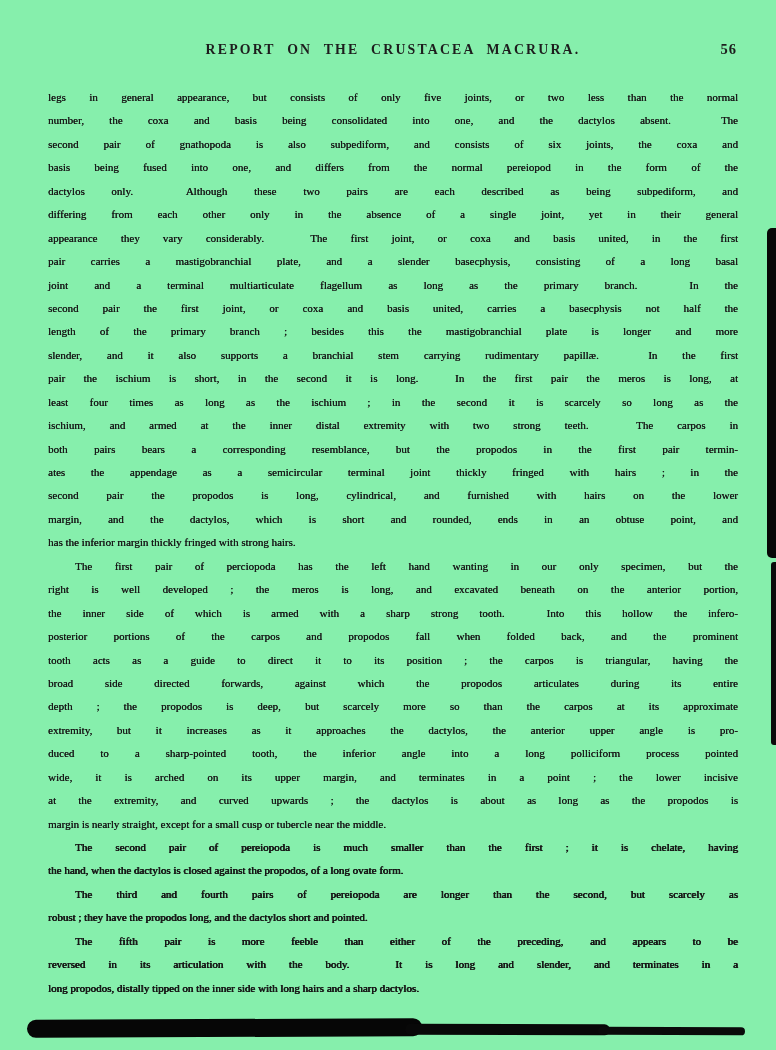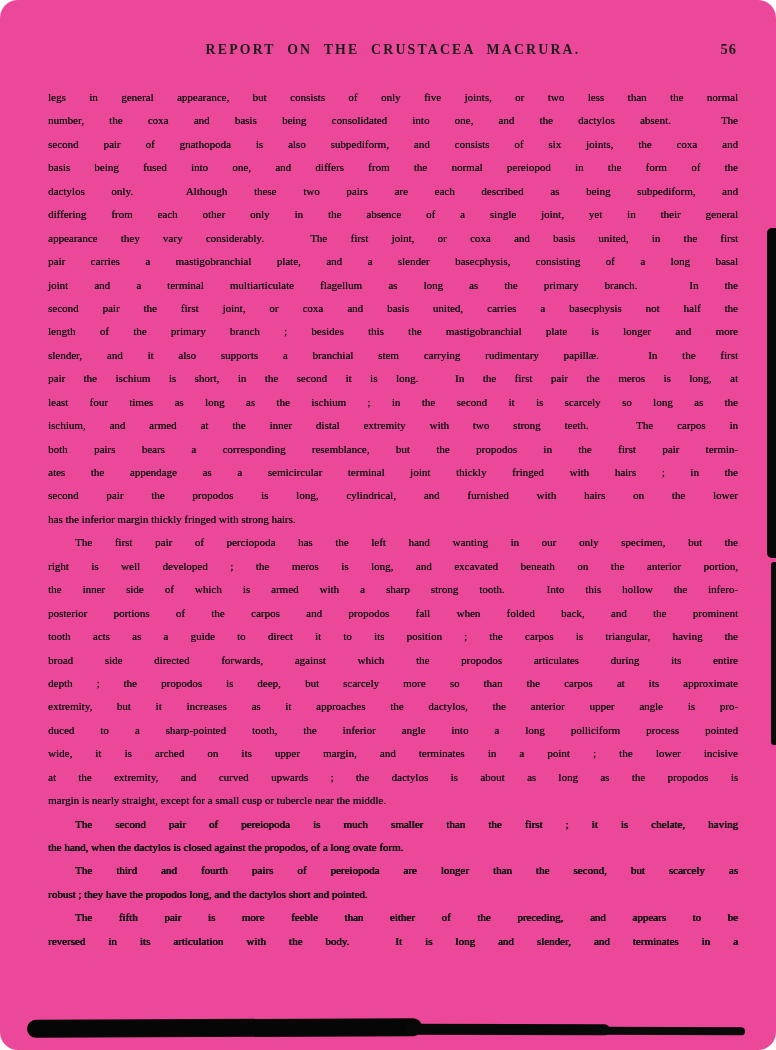--- a/index.html
+++ b/index.html
@@ -1,21 +1,21 @@
 <!DOCTYPE html>
 <html><head>
 <meta charset="utf-8">
 <style>
   html,body{margin:0;padding:0;}
   body{
     width:776px;height:1050px;position:relative;overflow:hidden;
     background:#fdfdfb;
     font-family:"Liberation Serif", serif;
   }
-  .page{position:absolute;inset:0;background:#ec4899;border-radius:18px;}
+  .page{position:absolute;inset:0;background:#86efac;}
 
   .running-head{
     position:absolute;top:42px;left:48px;width:690px;
     text-align:center;font-size:13.8px;font-weight:bold;
     letter-spacing:2.2px;word-spacing:6px;color:#1d1d1d;
   }
   .page-number{
     position:absolute;top:41px;right:39px;
     font-size:14.5px;font-weight:bold;color:#1d1d1d;letter-spacing:1px;
   }
@@ -77,39 +77,41 @@
       <div class="line">joint and a terminal multiarticulate flagellum as long as the primary branch.&nbsp; In the</div>
       <div class="line">second pair the first joint, or coxa and basis united, carries a basecphysis not half the</div>
       <div class="line">length of the primary branch ; besides this the mastigobranchial plate is longer and more</div>
       <div class="line">slender, and it also supports a branchial stem carrying rudimentary papillæ.&nbsp; In the first</div>
       <div class="line">pair the ischium is short, in the second it is long.&nbsp; In the first pair the meros is long, at</div>
       <div class="line">least four times as long as the ischium ; in the second it is scarcely so long as the</div>
       <div class="line">ischium, and armed at the inner distal extremity with two strong teeth.&nbsp; The carpos in</div>
       <div class="line">both pairs bears a corresponding resemblance, but the propodos in the first pair termin-</div>
       <div class="line">ates the appendage as a semicircular terminal joint thickly fringed with hairs ; in the</div>
       <div class="line">second pair the propodos is long, cylindrical, and furnished with hairs on the lower</div>
+      <div class="line">margin, and the dactylos, which is short and rounded, ends in an obtuse point, and</div>
       <div class="line last">has the inferior margin thickly fringed with strong hairs.</div>
       <div class="line indent">The first pair of perciopoda has the left hand wanting in our only specimen, but the</div>
       <div class="line">right is well developed ; the meros is long, and excavated beneath on the anterior portion,</div>
       <div class="line">the inner side of which is armed with a sharp strong tooth.&nbsp; Into this hollow the infero-</div>
       <div class="line">posterior portions of the carpos and propodos fall when folded back, and the prominent</div>
       <div class="line">tooth acts as a guide to direct it to its position ; the carpos is triangular, having the</div>
       <div class="line">broad side directed forwards, against which the propodos articulates during its entire</div>
       <div class="line">depth ; the propodos is deep, but scarcely more so than the carpos at its approximate</div>
       <div class="line">extremity, but it increases as it approaches the dactylos, the anterior upper angle is pro-</div>
       <div class="line">duced to a sharp-pointed tooth, the inferior angle into a long polliciform process pointed</div>
       <div class="line">wide, it is arched on its upper margin, and terminates in a point ; the lower incisive</div>
       <div class="line">at the extremity, and curved upwards ; the dactylos is about as long as the propodos is</div>
       <div class="line last">margin is nearly straight, except for a small cusp or tubercle near the middle.</div>
       <div class="line indent heavy">The second pair of pereiopoda is much smaller than the first ; it is chelate, having</div>
       <div class="line last heavy">the hand, when the dactylos is closed against the propodos, of a long ovate form.</div>
       <div class="line indent heavy">The third and fourth pairs of pereiopoda are longer than the second, but scarcely as</div>
       <div class="line last heavy">robust ; they have the propodos long, and the dactylos short and pointed.</div>
       <div class="line indent heavy">The fifth pair is more feeble than either of the preceding, and appears to be</div>
       <div class="line heavy">reversed in its articulation with the body.&nbsp; It is long and slender, and terminates in a</div>
+      <div class="line last heavy">long propodos, distally tipped on the inner side with long hairs and a sharp dactylos.</div>
     </div>
 
   <div class="artifacts">
     <div class="right-bar-upper"></div>
     <div class="right-bar-lower"></div>
     <div class="bottom-blob-1"></div>
     <div class="bottom-blob-2"></div>
     <div class="bottom-blob-3"></div>
   </div>
 

